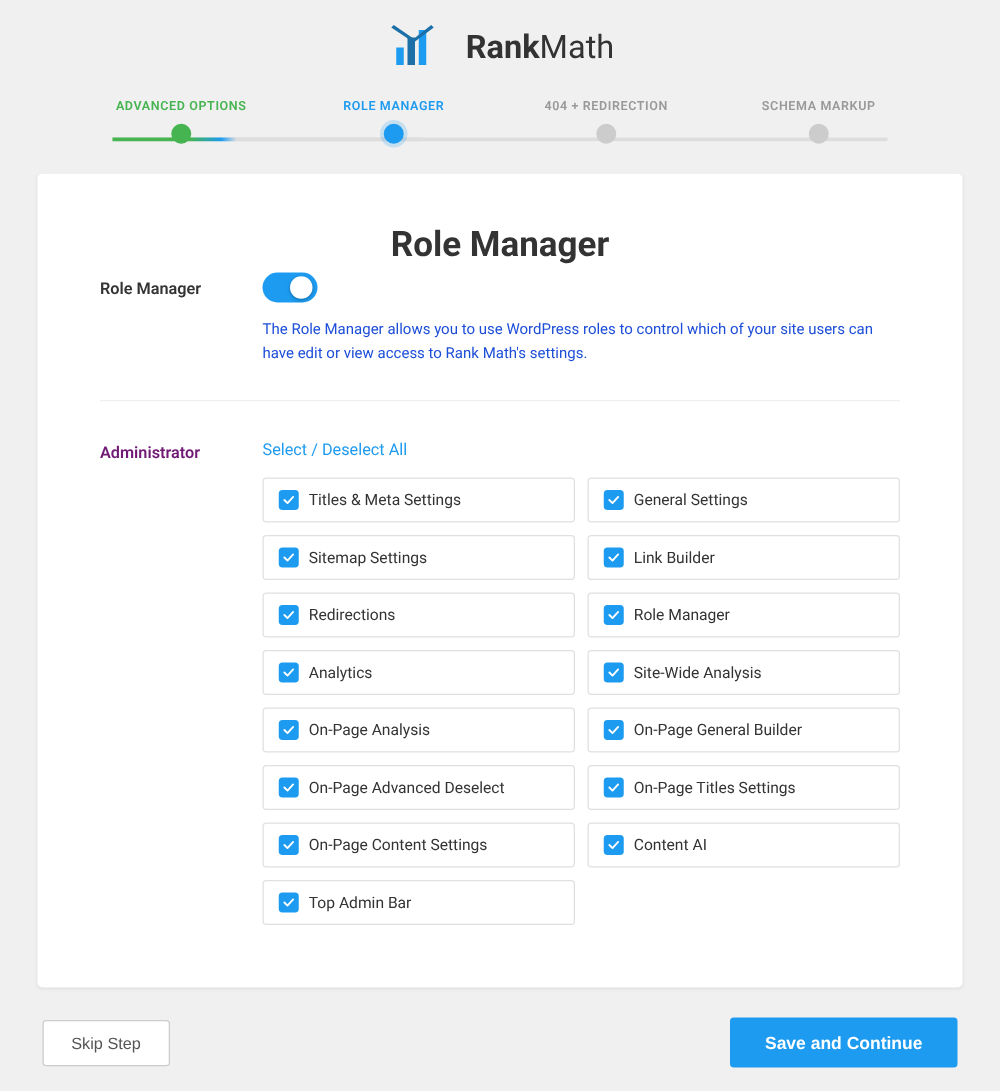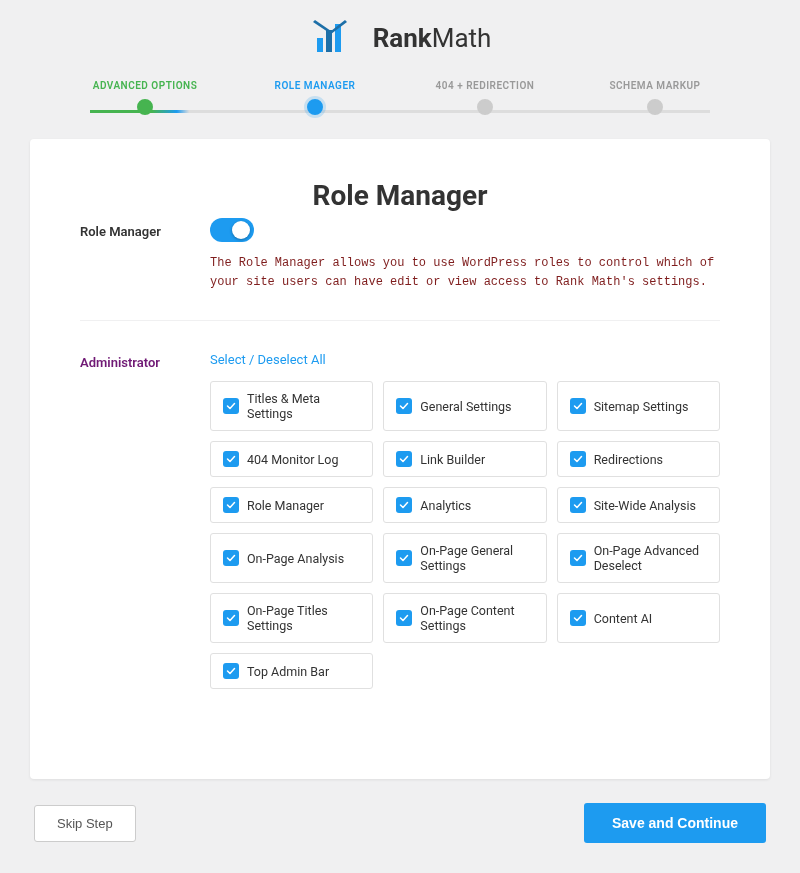--- a/index.html
+++ b/index.html
@@ -156,24 +156,23 @@
       left: 22px;
       width: 18px;
       height: 18px;
       background: #fff;
       border-radius: 50%;
       transition: left 0.2s;
       box-shadow: 0 1px 3px rgba(0,0,0,0.3);
     }
     .toggle-description {
       font-size: 12px;
-      color: #7f1d1d;
+      color: #1d4ed8;
       line-height: 1.6;
       max-width: 520px;
-      font-family: Liberation Mono, monospace;
     }
     
     .admin-section {
       display: flex;
       align-items: flex-start;
     }
     .admin-section-label {
       width: 130px;
       min-width: 130px;
       font-size: 13px;
@@ -186,21 +185,21 @@
     }
     .select-deselect {
       font-size: 13px;
       color: #1d9bf0;
       cursor: pointer;
       margin-bottom: 14px;
       display: inline-block;
     }
     .checkboxes-grid {
       display: grid;
-      grid-template-columns: 1fr 1fr 1fr;
+      grid-template-columns: 1fr 1fr;
       gap: 10px;
     }
     .checkbox-item {
       display: flex;
       align-items: center;
       gap: 8px;
       border: 1px solid #e0e0e0;
       border-radius: 3px;
       padding: 9px 12px;
       cursor: pointer;
@@ -343,28 +342,20 @@
         </svg>
       </div>
       <span class="checkbox-label">Sitemap Settings</span>
     </div>
             <div class="checkbox-item">
       <div class="checkbox-box">
         <svg viewBox="0 0 10 10" fill="none">
           <polyline points="1.5,5 4,7.5 8.5,2.5" stroke="white" stroke-width="1.5" stroke-linecap="round" stroke-linejoin="round"></polyline>
         </svg>
       </div>
-      <span class="checkbox-label">404 Monitor Log</span>
-    </div>
-            <div class="checkbox-item">
-      <div class="checkbox-box">
-        <svg viewBox="0 0 10 10" fill="none">
-          <polyline points="1.5,5 4,7.5 8.5,2.5" stroke="white" stroke-width="1.5" stroke-linecap="round" stroke-linejoin="round"></polyline>
-        </svg>
-      </div>
       <span class="checkbox-label">Link Builder</span>
     </div>
             <div class="checkbox-item">
       <div class="checkbox-box">
         <svg viewBox="0 0 10 10" fill="none">
           <polyline points="1.5,5 4,7.5 8.5,2.5" stroke="white" stroke-width="1.5" stroke-linecap="round" stroke-linejoin="round"></polyline>
         </svg>
       </div>
       <span class="checkbox-label">Redirections</span>
     </div>
@@ -399,21 +390,21 @@
         </svg>
       </div>
       <span class="checkbox-label">On-Page Analysis</span>
     </div>
             <div class="checkbox-item">
       <div class="checkbox-box">
         <svg viewBox="0 0 10 10" fill="none">
           <polyline points="1.5,5 4,7.5 8.5,2.5" stroke="white" stroke-width="1.5" stroke-linecap="round" stroke-linejoin="round"></polyline>
         </svg>
       </div>
-      <span class="checkbox-label">On-Page General Settings</span>
+      <span class="checkbox-label">On-Page General Builder</span>
     </div>
             <div class="checkbox-item">
       <div class="checkbox-box">
         <svg viewBox="0 0 10 10" fill="none">
           <polyline points="1.5,5 4,7.5 8.5,2.5" stroke="white" stroke-width="1.5" stroke-linecap="round" stroke-linejoin="round"></polyline>
         </svg>
       </div>
       <span class="checkbox-label">On-Page Advanced Deselect</span>
     </div>
             <div class="checkbox-item">

